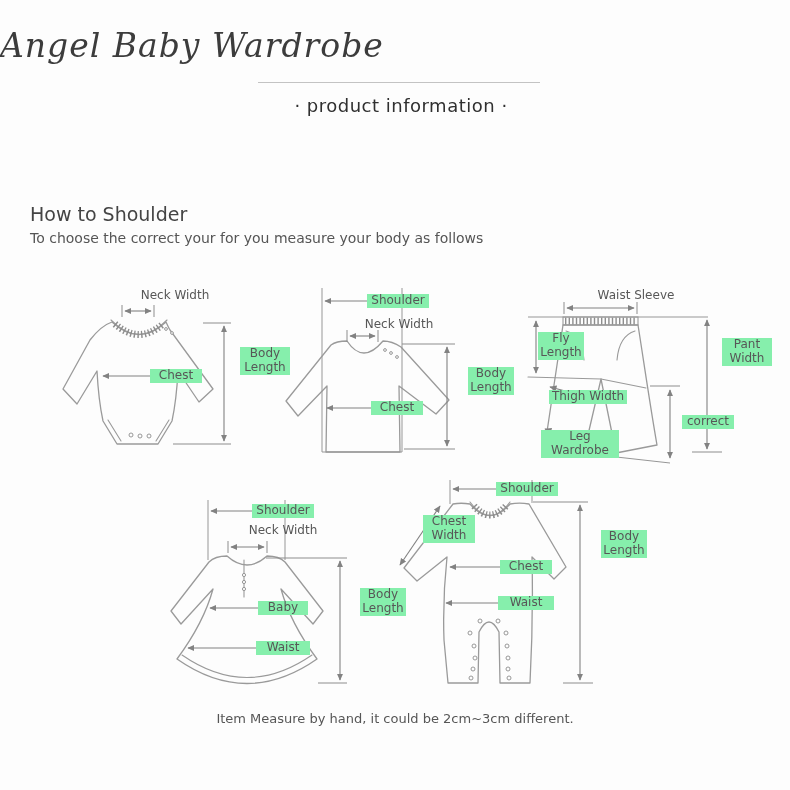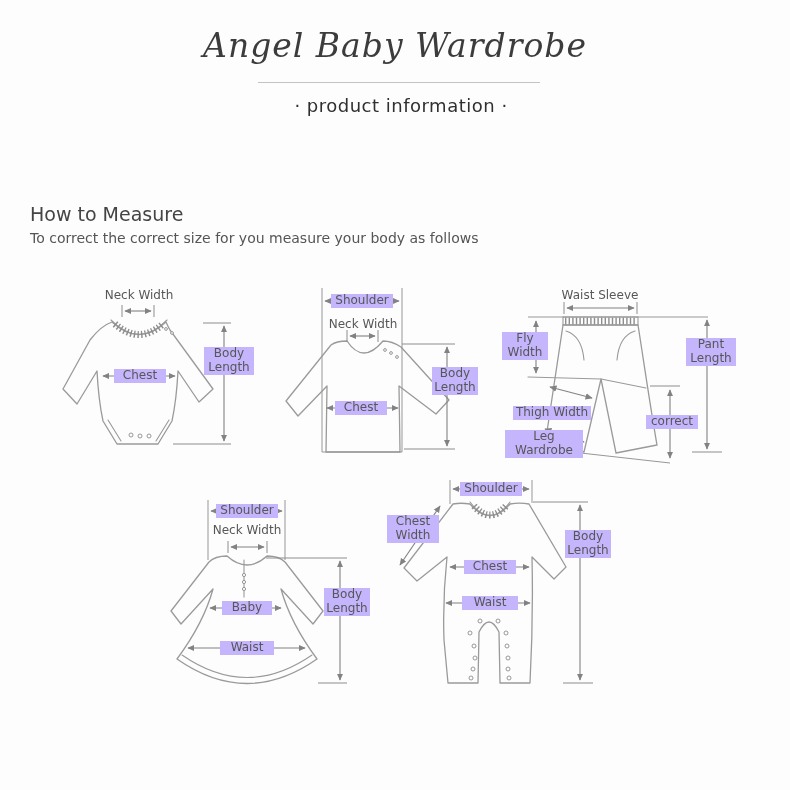--- a/index.html
+++ b/index.html
@@ -7,21 +7,20 @@
     width:790px;height:790px;
     background:#fdfdfd;
     font-family:"DejaVu Sans",sans-serif;
     position:relative;
     overflow:hidden;
   }
   .page{position:absolute;inset:0;}
   
   .brand-title{
     position:absolute;left:0;right:0;top:26px;margin:0;
-    text-align:center;
     font-family:"DejaVu Serif",serif;
     font-style:italic;font-weight:500;
     font-size:33px;letter-spacing:1px;
     color:#3c3c3c;
   }
   .header-divider{
     position:absolute;left:258px;top:82px;width:282px;height:1px;
     background:#c3c3c3;
   }
   .subtitle{
@@ -38,23 +37,23 @@
   .htm-desc{
     position:absolute;left:30px;top:230px;margin:0;
     font-size:14px;color:#555;
   }
   
   .diagram-canvas{position:absolute;inset:0;}
   svg{position:absolute;left:0;top:0;}
   .lbl{
     position:absolute;z-index:2;
     font-size:12px;line-height:1.16;
-    color:#575757;text-align:center;
-  }
-  .mask{background:#c4b5fd;}
+    color:#575757;text-align:center;margin-left:36px;
+  }
+  .mask{background:#86efac;}
   .arrow{stroke:#828282;stroke-width:1.1;fill:none;}
   .tick{stroke:#8d8d8d;stroke-width:1;fill:none;}
   .refline{stroke:#979797;stroke-width:1;fill:none;}
   .garment{fill:#fdfdfd;stroke:#9a9a9a;stroke-width:1.3;stroke-linejoin:round;stroke-linecap:round;}
   .detail{stroke:#9a9a9a;stroke-width:1.1;fill:none;stroke-linecap:round;}
   .rib{stroke:#8d8d8d;stroke-width:7;fill:none;stroke-dasharray:1.4 2.2;}
   .snap{fill:#fdfdfd;stroke:#8d8d8d;stroke-width:0.9;}
   
   .note{
     position:absolute;left:0;right:0;top:711px;margin:0;
@@ -63,22 +62,22 @@
 </style>
 </head>
 <body>
 
 <div class="page">
 
   <h1 class="brand-title">Angel Baby Wardrobe</h1>
   <div class="header-divider"></div>
   <p class="subtitle">· product information ·</p>
 
-  <h2 class="htm-heading">How to Measure</h2>
-  <p class="htm-desc">To correct the correct size for you measure your body as follows</p>
+  <h2 class="htm-heading">How to Shoulder</h2>
+  <p class="htm-desc">To choose the correct your for you measure your body as follows</p>
 
   <div class="diagram-canvas">
     <svg width="790" height="790" viewBox="0 0 790 790">
       <defs>
         <marker id="ah" viewBox="0 0 10 10" refX="9" refY="5" markerWidth="6.5" markerHeight="6.5" orient="auto-start-reverse">
           <path d="M0,0.6 L10,5 L0,9.4 z" fill="#828282"></path>
         </marker>
       </defs>
 
       <g>
@@ -177,33 +176,34 @@
     <div class="lbl" style="left:99px;top:289px;width:80px">Neck Width</div>
     <div class="lbl mask" style="left:114px;top:369px;width:52px">Chest</div>
     <div class="lbl mask" style="left:204px;top:347px;width:50px">Body Length</div>
 
     <div class="lbl mask" style="left:331px;top:294px;width:62px">Shoulder</div>
     <div class="lbl" style="left:328px;top:318px;width:70px">Neck Width</div>
     <div class="lbl mask" style="left:335px;top:401px;width:52px">Chest</div>
     <div class="lbl mask" style="left:432px;top:367px;width:46px">Body Length</div>
 
     <div class="lbl" style="left:560px;top:289px;width:80px">Waist Sleeve</div>
-    <div class="lbl mask" style="left:502px;top:332px;width:46px">Fly Width</div>
-    <div class="lbl mask" style="left:686px;top:338px;width:50px">Pant Length</div>
-    <div class="lbl mask" style="left:513px;top:406px;width:78px">Thigh Width</div>
+    <div class="lbl mask" style="left:502px;top:332px;width:46px">Fly Length</div>
+    <div class="lbl mask" style="left:686px;top:338px;width:50px">Pant Width</div>
+    <div class="lbl mask" style="left:513px;top:390px;width:78px">Thigh Width</div>
     <div class="lbl mask" style="left:505px;top:430px;width:78px">Leg Wardrobe</div>
     <div class="lbl mask" style="left:646px;top:415px;width:52px">correct</div>
 
     <div class="lbl mask" style="left:216px;top:504px;width:62px">Shoulder</div>
     <div class="lbl" style="left:212px;top:524px;width:70px">Neck Width</div>
     <div class="lbl mask" style="left:222px;top:601px;width:50px">Baby</div>
     <div class="lbl mask" style="left:220px;top:641px;width:54px">Waist</div>
     <div class="lbl mask" style="left:324px;top:588px;width:46px">Body Length</div>
 
     <div class="lbl mask" style="left:460px;top:482px;width:62px">Shoulder</div>
     <div class="lbl mask" style="left:387px;top:515px;width:52px">Chest Width</div>
     <div class="lbl mask" style="left:464px;top:560px;width:52px">Chest</div>
     <div class="lbl mask" style="left:462px;top:596px;width:56px">Waist</div>
     <div class="lbl mask" style="left:565px;top:530px;width:46px">Body Length</div>
   </div>
 
+  <p class="note">Item Measure by hand, it could be 2cm~3cm different.</p>
 
 </div>
 
 </body></html>

